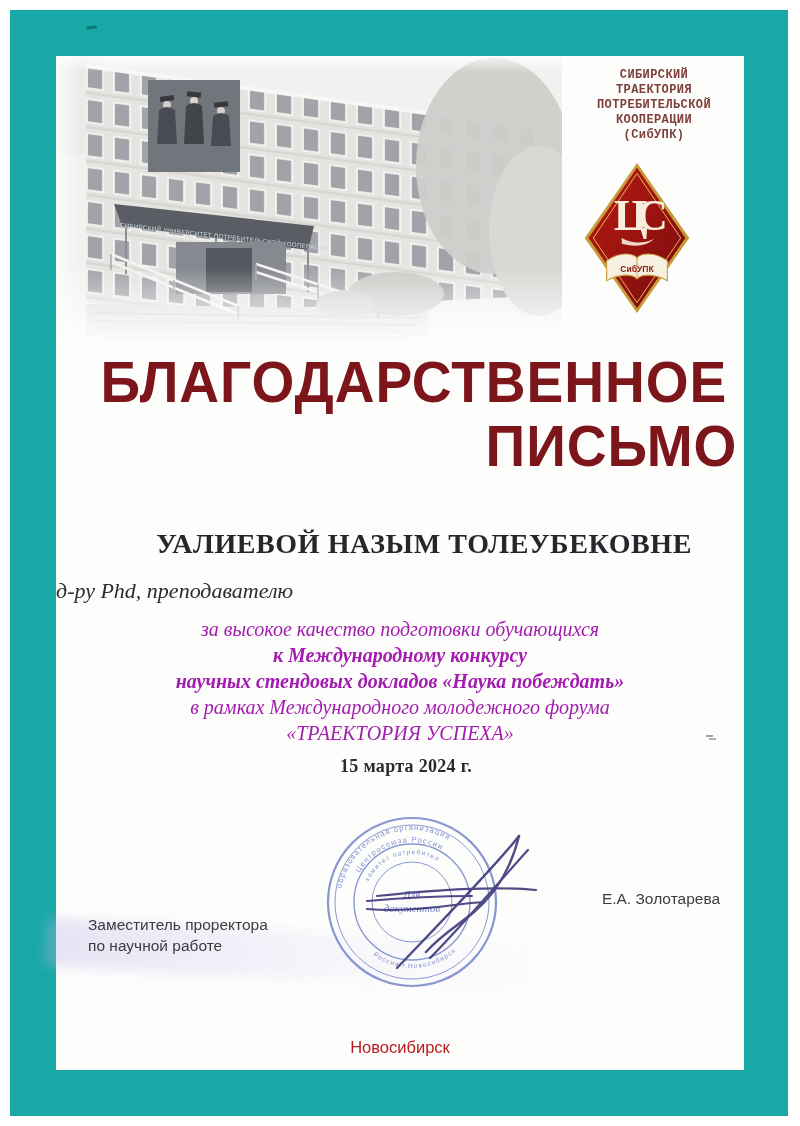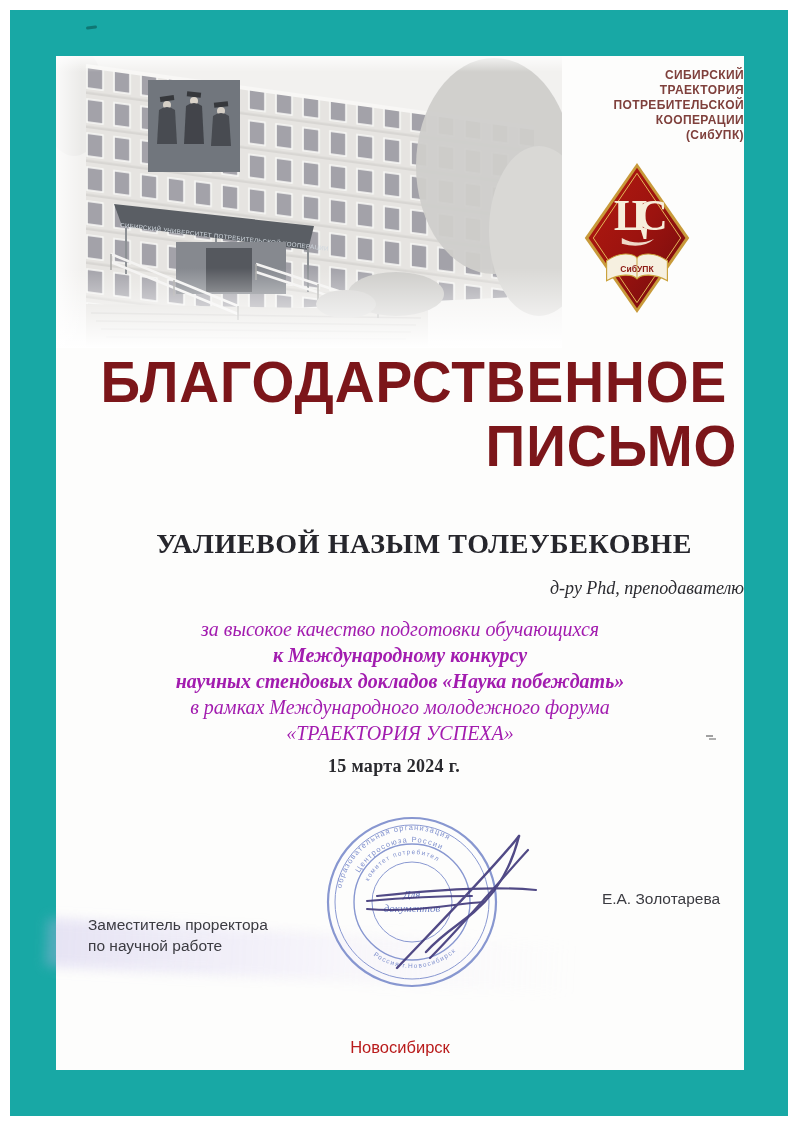--- a/index.html
+++ b/index.html
@@ -4,44 +4,44 @@
 <style>
   html,body{margin:0;padding:0;background:#ffffff;}
   .page{position:relative;width:800px;height:1126px;background:#ffffff;overflow:hidden;
         font-family:"Liberation Sans",sans-serif;}
   .frame{position:absolute;left:10px;top:10px;width:778px;height:1106px;background:#18a8a5;}
   .content{position:absolute;left:56px;top:56px;width:688px;height:1014px;background:#fdfdfc;}
 
   .photo{position:absolute;left:0;top:0;width:506px;height:292px;}
   .photo svg{display:block;width:100%;height:100%;}
 
-  .univ{position:absolute;left:508px;top:12px;width:180px;text-align:right;
-        font-size:12px;line-height:15px;font-weight:700;color:#7f403c;letter-spacing:.4px;}
+  .univ{position:absolute;left:508px;top:12px;width:180px;text-align:center;
+        font-size:12px;line-height:15px;font-weight:700;color:#7f403c;letter-spacing:.4px;font-family:Liberation Mono, monospace;}
   .univ div{white-space:nowrap;}
 
   .logo{position:absolute;left:524px;top:104px;width:114px;height:156px;}
   .logo svg{display:block;width:100%;height:100%;}
 
   .title{position:absolute;left:0;top:294px;width:688px;margin:0;text-align:right;
          font-size:58px;line-height:64px;font-weight:700;color:#7c161a;letter-spacing:1px;}
   .title span{display:inline-block;transform:scaleX(.95);transform-origin:center;white-space:nowrap;}
 
   .recipient{position:absolute;left:0;top:472px;width:636px;text-align:right;
              font-family:"Liberation Serif","DejaVu Serif",serif;
              font-size:28px;font-weight:700;letter-spacing:.6px;color:#26262c;}
-  .degree{position:absolute;left:0;top:522px;width:688px;text-align:right;
+  .degree{position:absolute;left:0;top:522px;width:688px;text-align:left;
           font-family:"Liberation Serif","DejaVu Serif",serif;
-          font-style:italic;font-size:18px;color:#2b2b30;}
+          font-style:italic;font-size:22px;color:#2b2b30;}
 
   .body-text{position:absolute;left:0;top:560px;width:688px;text-align:center;
              font-family:"Liberation Serif","DejaVu Serif",serif;
              font-style:italic;font-size:20px;line-height:26px;color:#a21caf;}
   .body-text .bold{font-weight:700;}
 
-  .date{position:absolute;left:0;top:700px;width:676px;text-align:center;
+  .date{position:absolute;left:12px;top:700px;width:676px;text-align:center;
         font-family:"Liberation Serif","DejaVu Serif",serif;
         font-size:18px;font-weight:700;color:#2a2a2e;letter-spacing:.3px;}
 
   .swoosh{position:absolute;left:-10px;top:876px;width:530px;height:48px;transform:rotate(3deg);
           background:linear-gradient(90deg,rgba(188,180,229,.36),rgba(225,216,244,.18) 55%,rgba(255,255,255,0));
           filter:blur(6px);pointer-events:none;}
 
   .stamp-wrap{position:absolute;left:256px;top:750px;width:236px;height:192px;}
   .stamp-wrap svg{display:block;width:100%;height:100%;}
 

